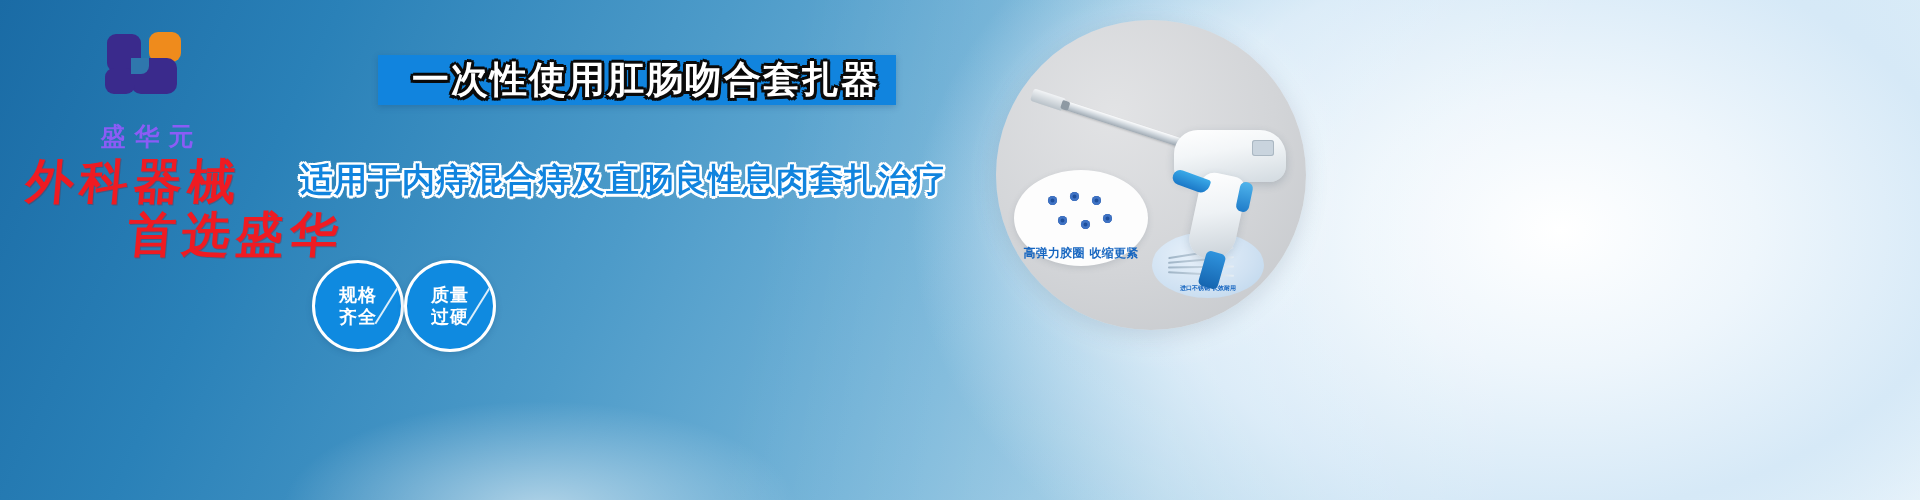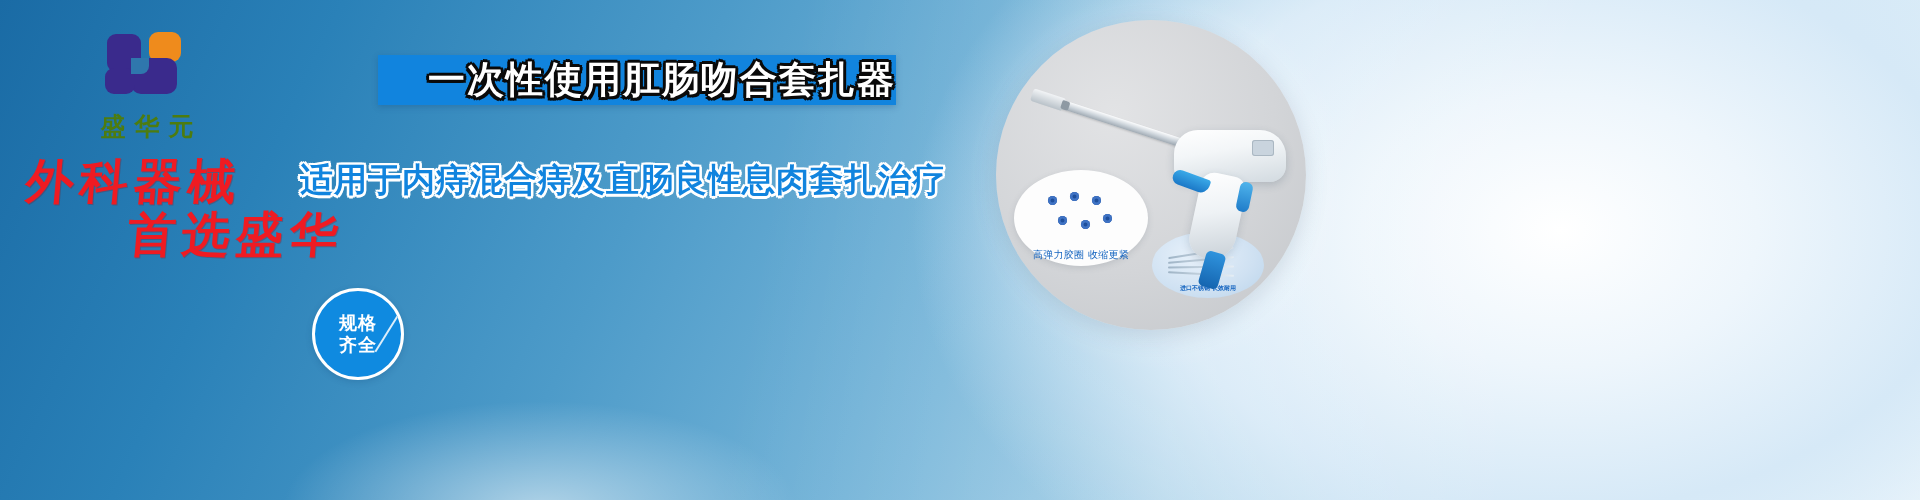--- a/index.html
+++ b/index.html
@@ -27,62 +27,62 @@
   
   .logo-block { position:absolute; left:62px; top:28px; width:170px; text-align:center; }
   .logo-mark { position:relative; width:92px; height:70px; margin:0 auto; }
   .lm { position:absolute; border-radius:9px; }
   .lm-a { left:6px;  top:6px;  width:34px; height:38px; background:#3a2a8c; }
   .lm-b { left:48px; top:4px;  width:32px; height:30px; background:#ef8b1c; }
   .lm-c { left:30px; top:30px; width:46px; height:36px; background:#3a2a8c; border-radius:10px; }
   .lm-d { left:4px;  top:40px; width:30px; height:26px; background:#3a2a8c; }
   .lm-notch { position:absolute; left:30px; top:30px; width:18px; height:16px; background:#2f77ad; border-radius:0 0 8px 0; }
   .logo-name {
-    margin-top:12px; font-size:25px; font-weight:700; color:#4d7c0f;
+    margin-top:22px; font-size:25px; font-weight:700; color:#8b5cf6;
     letter-spacing:9px; text-indent:9px;
     font-family:"DejaVu Serif","Liberation Serif",serif;
   }
 
   
   .calli { position:absolute; color:#ef1b22; font-weight:700;
            font-family:"DejaVu Serif","Liberation Serif",serif;
            letter-spacing:6px; white-space:nowrap;
            text-shadow:1px 1px 0 rgba(150,0,0,.25); }
   .calli-1 { left:26px;  top:150px; font-size:48px; transform:skewX(-5deg); }
   .calli-2 { left:128px; top:203px; font-size:48px; transform:skewX(-5deg); }
 
   
   .title-band {
     position:absolute; left:378px; top:55px; width:518px; height:50px;
     background:#1184de;
     box-shadow:0 2px 6px rgba(10,60,110,.25);
   }
   .title-text {
-    position:absolute; left:412px; top:52px; width:500px; height:56px;
+    position:absolute; left:396px; top:52px; width:500px; height:56px;
     display:flex; align-items:center; justify-content:center;
     color:#ffffff; font-size:37px; font-weight:700; letter-spacing:2px;
     white-space:nowrap;
     text-shadow:
       2.5px 2.5px 0 #0a0a0a, 2.5px -2.5px 0 #0a0a0a,
       -2.5px 2.5px 0 #0a0a0a, -2.5px -2.5px 0 #0a0a0a,
       0 3px 0 #0a0a0a, 3px 0 0 #0a0a0a, 0 -3px 0 #0a0a0a, -3px 0 0 #0a0a0a;
   }
 
   
   .subtitle {
     position:absolute; left:300px; top:158px; width:600px;
     text-align:center; color:#1184de; font-size:33px; font-weight:700;
     letter-spacing:1px; white-space:nowrap;
     text-shadow:
       2px 2px 0 #ffffff, 2px -2px 0 #ffffff, -2px 2px 0 #ffffff, -2px -2px 0 #ffffff,
       0 2.5px 0 #ffffff, 2.5px 0 0 #ffffff, 0 -2.5px 0 #ffffff, -2.5px 0 0 #ffffff;
   }
 
   
-  .circles { position:absolute; left:312px; top:288px; width:580px; height:100px;
+  .circles { position:absolute; left:312px; top:260px; width:580px; height:100px;
              display:flex; }
   .circle {
     width:92px; height:92px; border-radius:50%;
     background:#0f8ae0; border:3px solid #ffffff;
     box-shadow:0 2px 6px rgba(20,70,120,.22);
     display:flex; flex-direction:column; align-items:center; justify-content:center;
     color:#ffffff; font-size:18px; font-weight:700; line-height:1.22;
     position:relative; overflow:hidden;
   }
   .circle .slash {
@@ -110,21 +110,21 @@
   .ring-dots { position:absolute; left:34px; top:22px; width:70px; height:44px; }
   .ring-dots i {
     position:absolute; width:9px; height:9px; border-radius:50%;
     background:#1e4f9c; box-shadow:inset 0 0 0 2.5px #3f73c4;
   }
   .rd1{left:0px;   top:4px;}  .rd2{left:22px; top:0px;}
   .rd3{left:44px;  top:4px;}  .rd4{left:10px; top:24px;}
   .rd5{left:33px;  top:28px;} .rd6{left:55px; top:22px;}
   .inset-cap {
     position:absolute; left:0; bottom:4px; width:100%; text-align:center;
-    font-size:10px; font-weight:400; color:#1565c0; letter-spacing:.3px;
+    font-size:12px; font-weight:700; color:#1565c0; letter-spacing:.3px;
   }
   
   .inset-needles {
     position:absolute; left:156px; top:212px; width:112px; height:66px;
     border-radius:50%;
     background:radial-gradient(ellipse at 40% 35%, #e9f2fb 0%, #cfe1f2 60%, #b9d3ea 100%);
   }
   .needle { position:absolute; height:2px; background:linear-gradient(90deg,#9fb4c6,#e6eef5); border-radius:1px; }
   .n1{left:16px; top:20px; width:66px; transform:rotate(-9deg);}
   .n2{left:16px; top:27px; width:66px; transform:rotate(-5deg);}
@@ -223,20 +223,25 @@
 <div class="title-band"></div>
 <div class="title-text">一次性使用肛肠吻合套扎器</div>
 
 <div class="subtitle">适用于内痔混合痔及直肠良性息肉套扎治疗</div>
 
 <div class="circles">
   <div class="circle">
     <div class="slash"></div>
     <span>规格</span>
     <span>齐全</span>
+  </div>
+  <div class="circle">
+    <div class="slash"></div>
+    <span>质量</span>
+    <span>过硬</span>
   </div>
 </div>
 
 <div class="photo-wrap">
   <div class="photo-disc">
 
     <div class="inset-rings">
       <div class="ring-dots">
         <i class="rd1"></i>
           <i class="rd2"></i>

